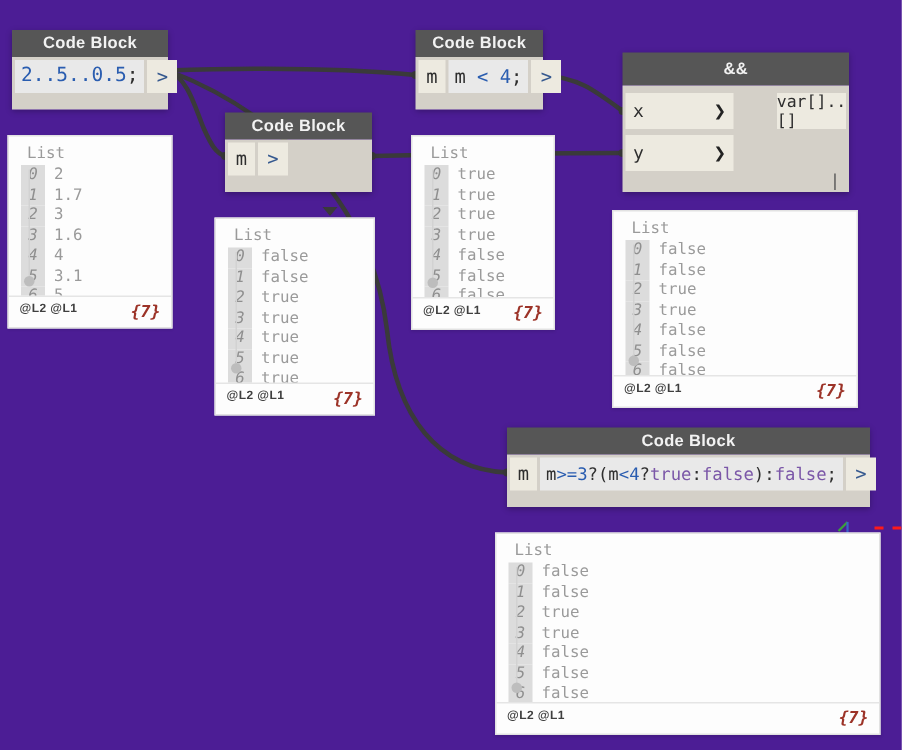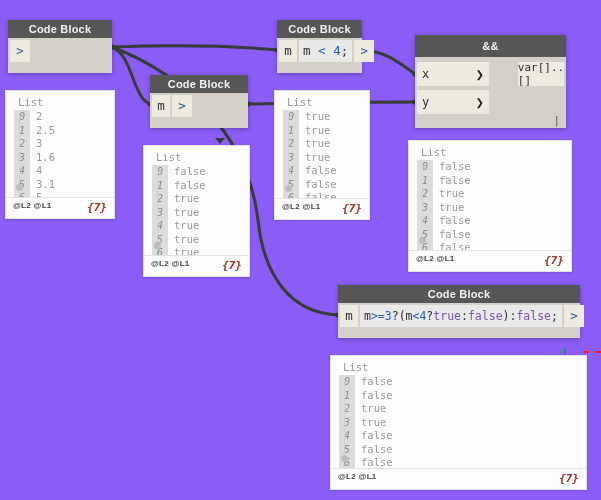--- a/index.html
+++ b/index.html
@@ -1,16 +1,16 @@
 <!DOCTYPE html>
 <html><head>
 <meta charset="utf-8">
 <style>
   html,body{margin:0;padding:0;}
-  #canvas{position:relative;width:601px;height:500px;background:#8b5cf6;overflow:hidden;
+  #canvas{position:relative;width:601px;height:500px;background:#4c1d95;overflow:hidden;
           font-family:"Liberation Sans",sans-serif;}
   svg{position:absolute;left:0;top:0;z-index:1;}
   
   .node{position:absolute;z-index:3;box-shadow:0 1px 4px rgba(0,0,0,.28);}
   .node-header{height:18px;background:#565656;color:#f2f2f2;font:bold 11px "Liberation Sans",sans-serif;
                text-align:center;line-height:19px;letter-spacing:.2px;}
   .node-body{background:#d4d0c8;padding:2px 2px 11px 2px;}
   .port-row{display:flex;gap:2px;align-items:stretch;}
   .cell{background:#edeae0;font:12.5px "DejaVu Sans Mono",monospace;line-height:20px;
         padding:1px 4px;color:#2e2e2e;white-space:pre;}
@@ -80,20 +80,21 @@
       <line x1="565" y1="348" x2="565" y2="356" stroke="#3a62c9" stroke-width="1.5"></line>
     </g>
   </svg>
 
   <div class="red-dash" style="left:583px;top:351px;width:18px;"></div>
 
   <div class="node" style="left:8px;top:20px;width:104px;">
     <div class="node-header">Code Block</div>
     <div class="node-body">
       <div class="port-row">
+        <div class="cell code-cell" style="font-size:13px;"><span><span class="tok-num">2..5..0.5</span><span class="tok-plain">;</span></span></div>
         <div class="cell out-cell">&gt;</div>
       </div>
     </div>
   </div>
 
   <div class="node" style="left:277px;top:20px;width:85px;">
     <div class="node-header">Code Block</div>
     <div class="node-body">
       <div class="port-row">
         <div class="cell in-cell">m</div>
@@ -143,21 +144,21 @@
   </div>
 
   <div class="pin" style="left:215px;top:138px;"></div>
 
   <div class="preview" style="left:5px;top:90px;width:108px;height:127px;">
     <div class="preview-body">
       <div class="list-label">List</div>
       <div class="list-rail"></div>
       <div class="list-rows">
           <div class="list-row"><span class="idx">0</span><span class="val">2</span></div>
-          <div class="list-row"><span class="idx">1</span><span class="val">2.5</span></div>
+          <div class="list-row"><span class="idx">1</span><span class="val">1.7</span></div>
           <div class="list-row"><span class="idx">2</span><span class="val">3</span></div>
           <div class="list-row"><span class="idx">3</span><span class="val">1.6</span></div>
           <div class="list-row"><span class="idx">4</span><span class="val">4</span></div>
           <div class="list-row"><span class="idx">5</span><span class="val">3.1</span></div>
           <div class="list-row"><span class="idx">6</span><span class="val">5</span></div>
         </div>
     </div>
     <div class="preview-footer">
       <span class="levels">@L2 @L1</span>
       <span class="count">{7}</span>

